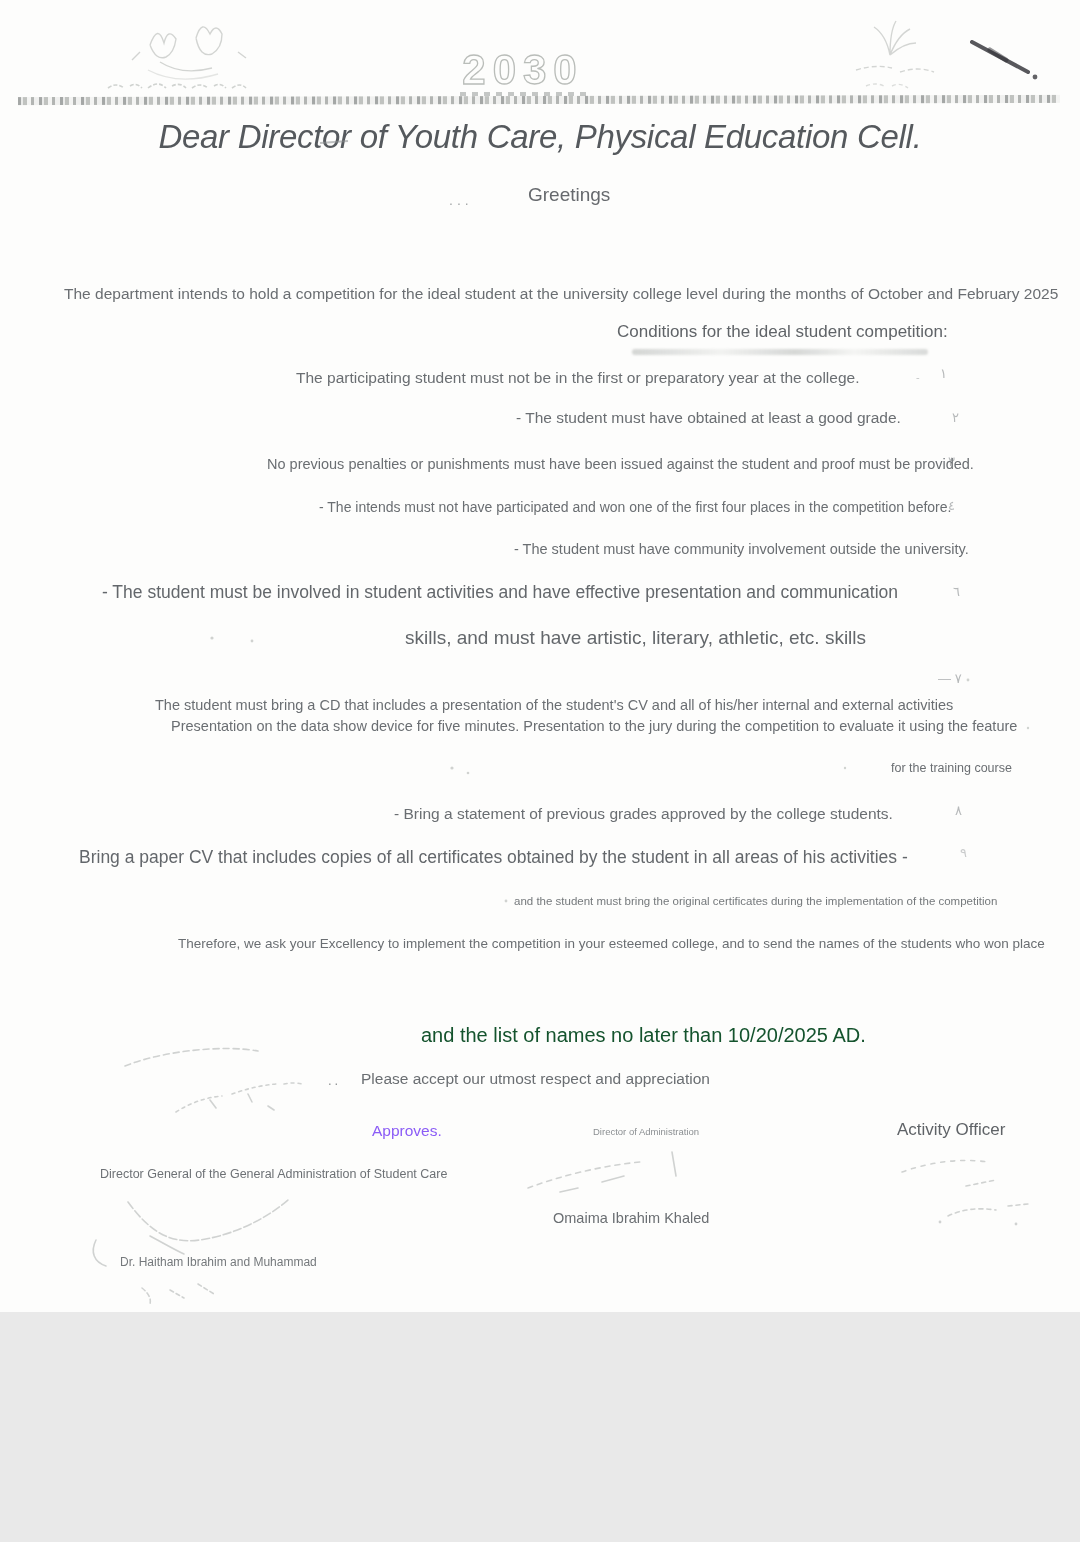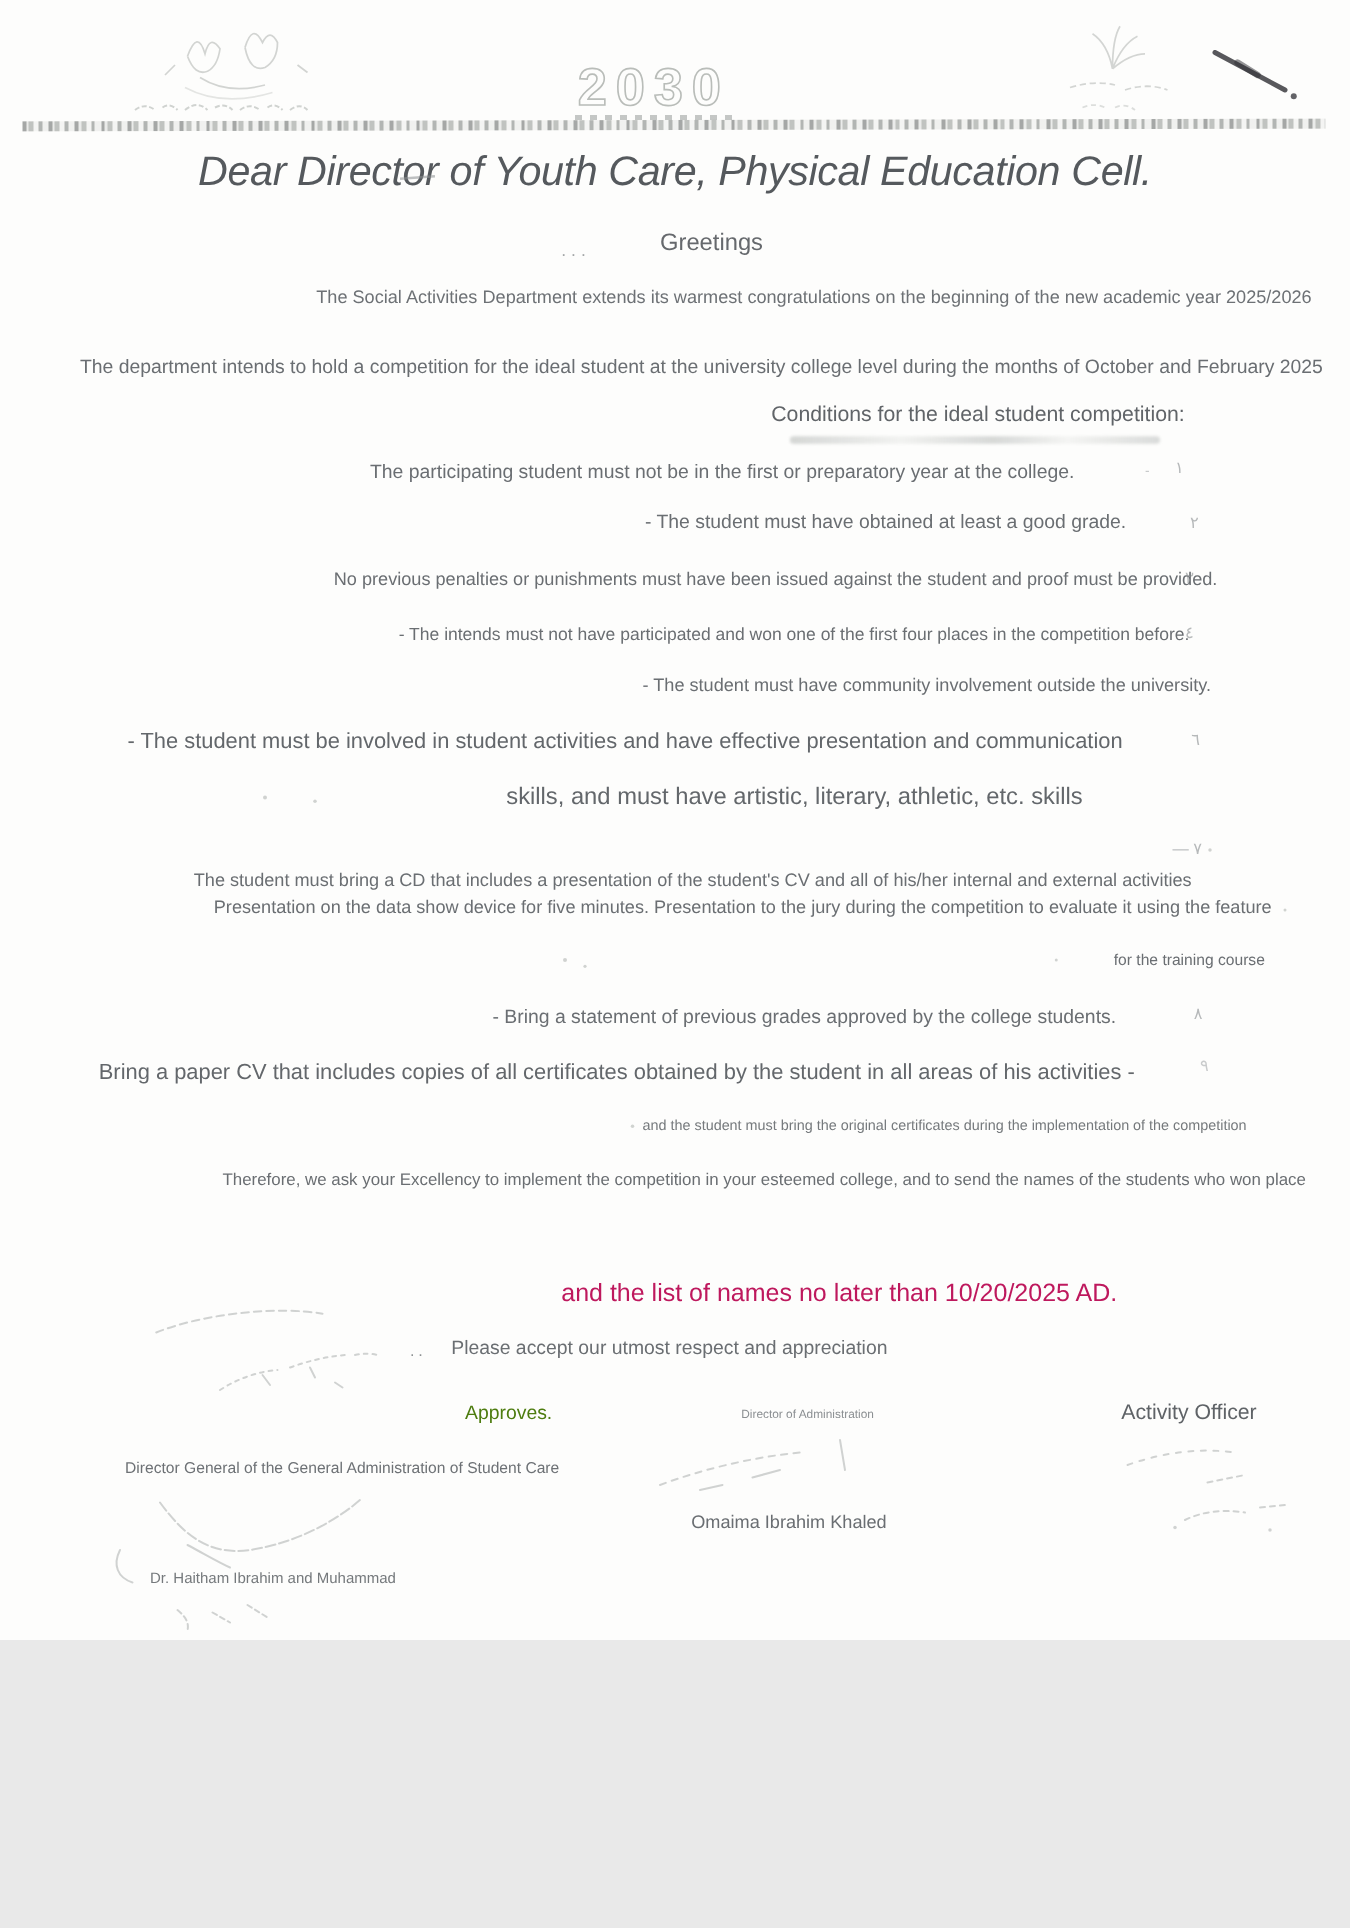--- a/index.html
+++ b/index.html
@@ -59,36 +59,36 @@
   #ln8{left:102px;top:582px;font-size:17.5px;color:#63676b;}
   #ln9{left:405px;top:627px;font-size:19px;color:#63676b;}
   #ln10{left:155px;top:673px;font-size:14.5px;margin-top:24px;}
   #ln11{left:171px;top:718px;font-size:14.5px;}
   #ln12{left:862px;top:761px;font-size:12.5px;margin-left:29px;}
   #ln13{left:394px;top:805px;font-size:15.5px;}
   #ln14{left:79px;top:847px;font-size:17.5px;color:#63676b;}
   #ln15{left:514px;top:895px;font-size:11.5px;color:#75797c;}
   #ln16{left:178px;top:936px;font-size:13.5px;}
   #ln17{left:120px;top:983px;font-size:13.5px;}
-  #ln18{left:421px;top:1024px;font-size:20px;color:#be185d;margin-left:28px;}
+  #ln18{left:421px;top:1024px;font-size:20px;color:#14532d;}
   #ln19{left:361px;top:1070px;font-size:15.5px;}
   #ln19-pre{left:328px;top:1073px;font-size:13px;letter-spacing:3px;color:#8d9193;}
 
   #mk3d{left:916px;top:371px;font-size:11px;opacity:.45;}
   #mk3{left:940px;top:366px;}
   #mk4{left:952px;top:410px;}
   #mk5{left:948px;top:454px;}
   #mk6{left:948px;top:498px;}
   #mk8{left:953px;top:584px;}
   #mk10{left:938px;top:671px;}
   #mk13{left:955px;top:803px;}
   #mk14{left:960px;top:845px;opacity:.4;}
 
   
-  #sg-approves{left:372px;top:1122px;font-size:15.5px;color:#4d7c0f;}
+  #sg-approves{left:372px;top:1122px;font-size:15.5px;color:#8b5cf6;}
   #sg-diradmin{left:593px;top:1126px;font-size:9.5px;color:#8b8f92;}
   #sg-activity{left:897px;top:1120px;font-size:17px;color:#5f6367;}
   #sg-dirgen{left:100px;top:1167px;font-size:12.5px;color:#6d7175;}
   #sg-omaima{left:553px;top:1210px;font-size:14.5px;color:#6a6e72;}
   #sg-haitham{left:120px;top:1255px;font-size:12px;color:#75797c;}
   #ft-note{left:487px;top:1381px;font-size:16px;color:#5f6367;}
 
   svg.overlay{position:absolute;left:0;top:0;pointer-events:none;}
 </style>
 </head>
@@ -123,21 +123,20 @@
 
   <div id="vision-2030"><span>20</span><span>30</span></div>
   <div id="vision-caption"></div>
   <div id="noise-strip"></div>
 
   <div class="abs" id="t-title">Dear Director of Youth Care, Physical Education Cell.</div>
   <div id="title-dash"></div>
   <div class="abs" id="t-greet-pre">...</div>
   <div class="abs" id="t-greet">Greetings</div>
 
-  <div class="abs" id="ln0">The Social Activities Department extends its warmest congratulations on the beginning of the new academic year 2025/2026</div>
   <div class="abs" id="ln1">The department intends to hold a competition for the ideal student at the university college level during the months of October and February 2025</div>
   <div class="abs" id="ln2">Conditions for the ideal student competition:</div>
   <div id="cond-underline"></div>
   <div class="abs" id="ln3">The participating student must not be in the first or preparatory year at the college.</div>
   <div class="abs" id="ln4">- The student must have obtained at least a good grade.</div>
   <div class="abs" id="ln5">No previous penalties or punishments must have been issued against the student and proof must be provided.</div>
   <div class="abs" id="ln6">- The intends must not have participated and won one of the first four places in the competition before.</div>
   <div class="abs" id="ln8">- The student must be involved in student activities and have effective presentation and communication</div>
   <div class="abs" id="ln7">- The student must have community involvement outside the university.</div>
   <div class="abs" id="ln9">skills, and must have artistic, literary, athletic, etc. skills</div>

